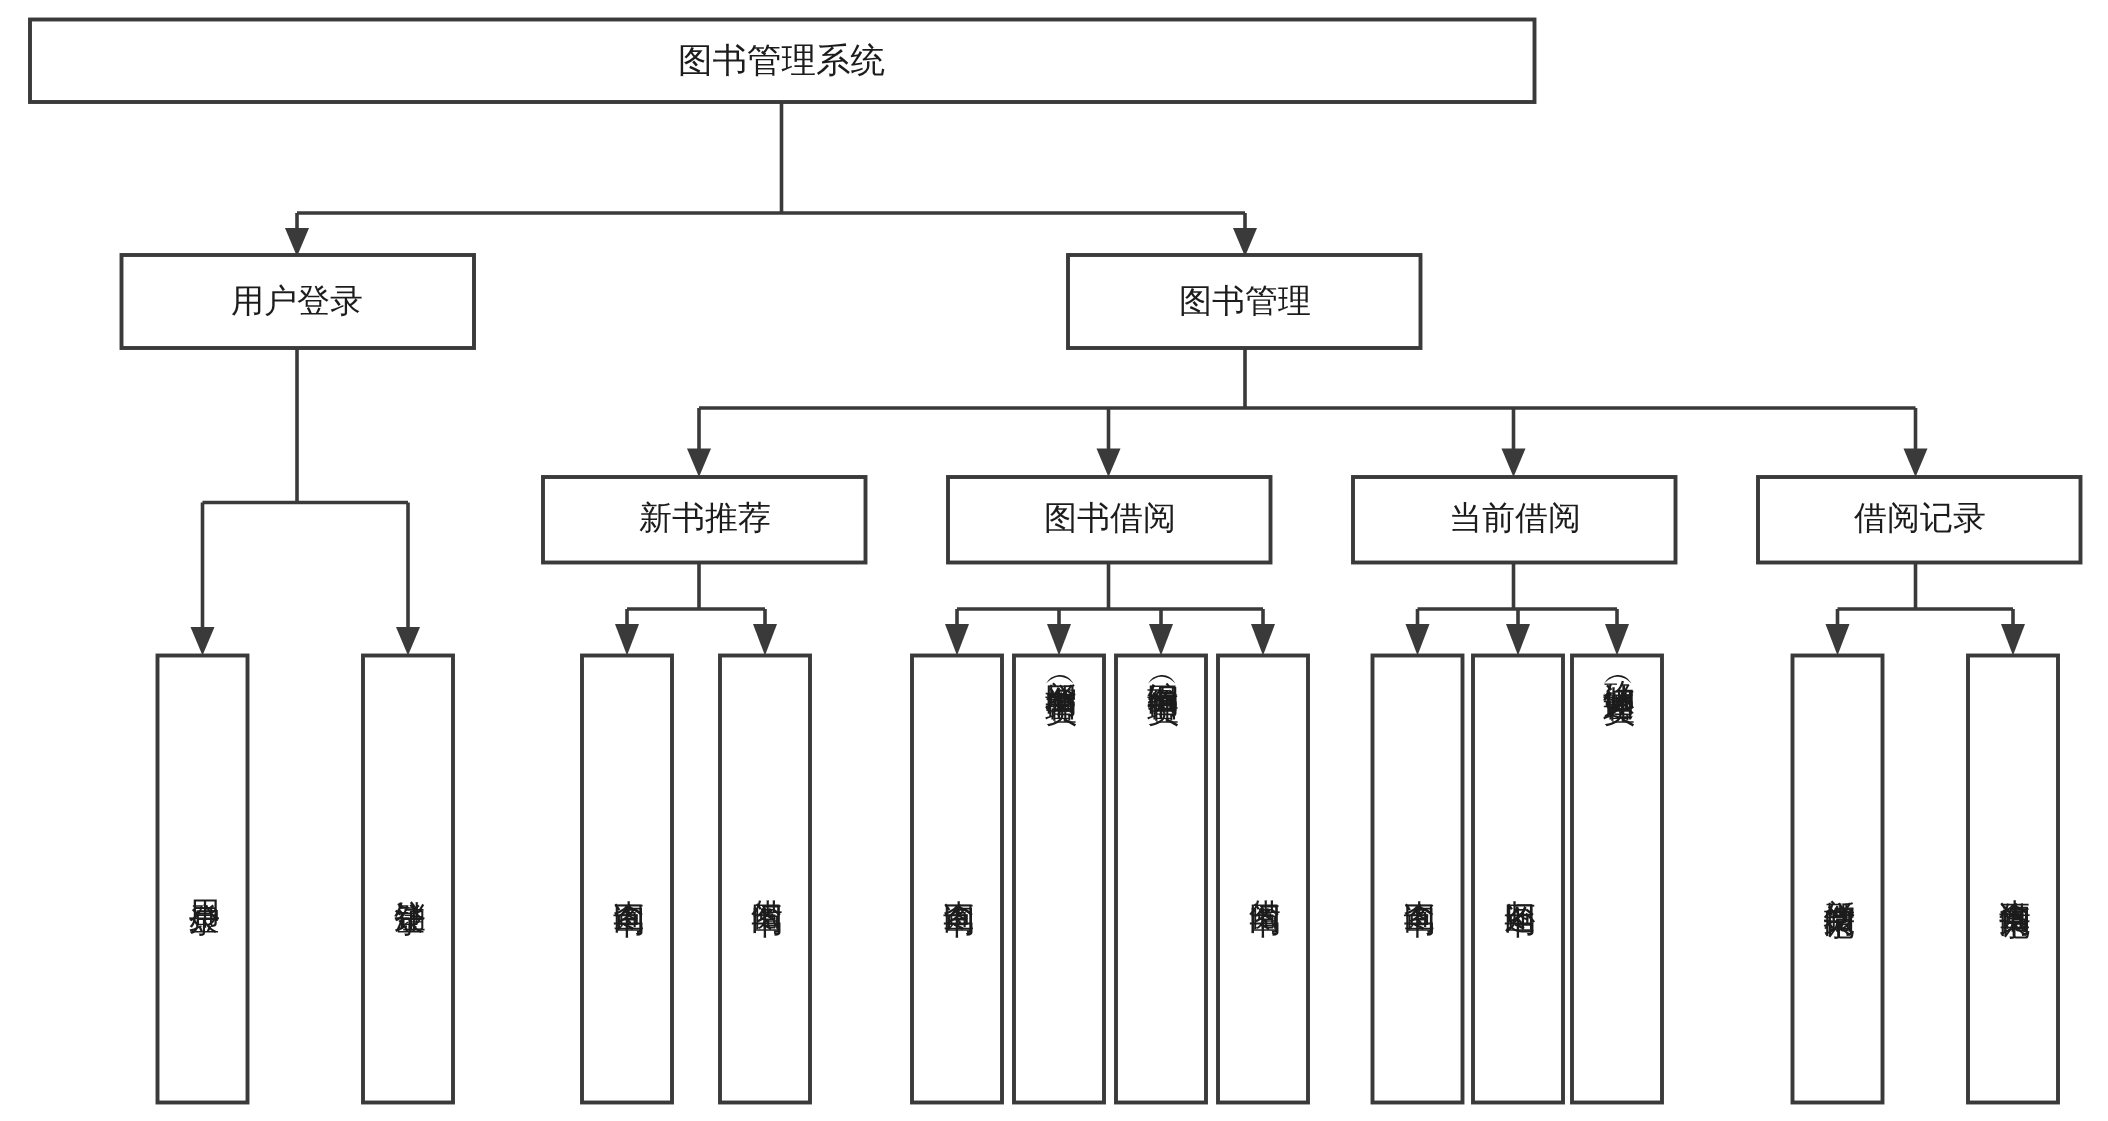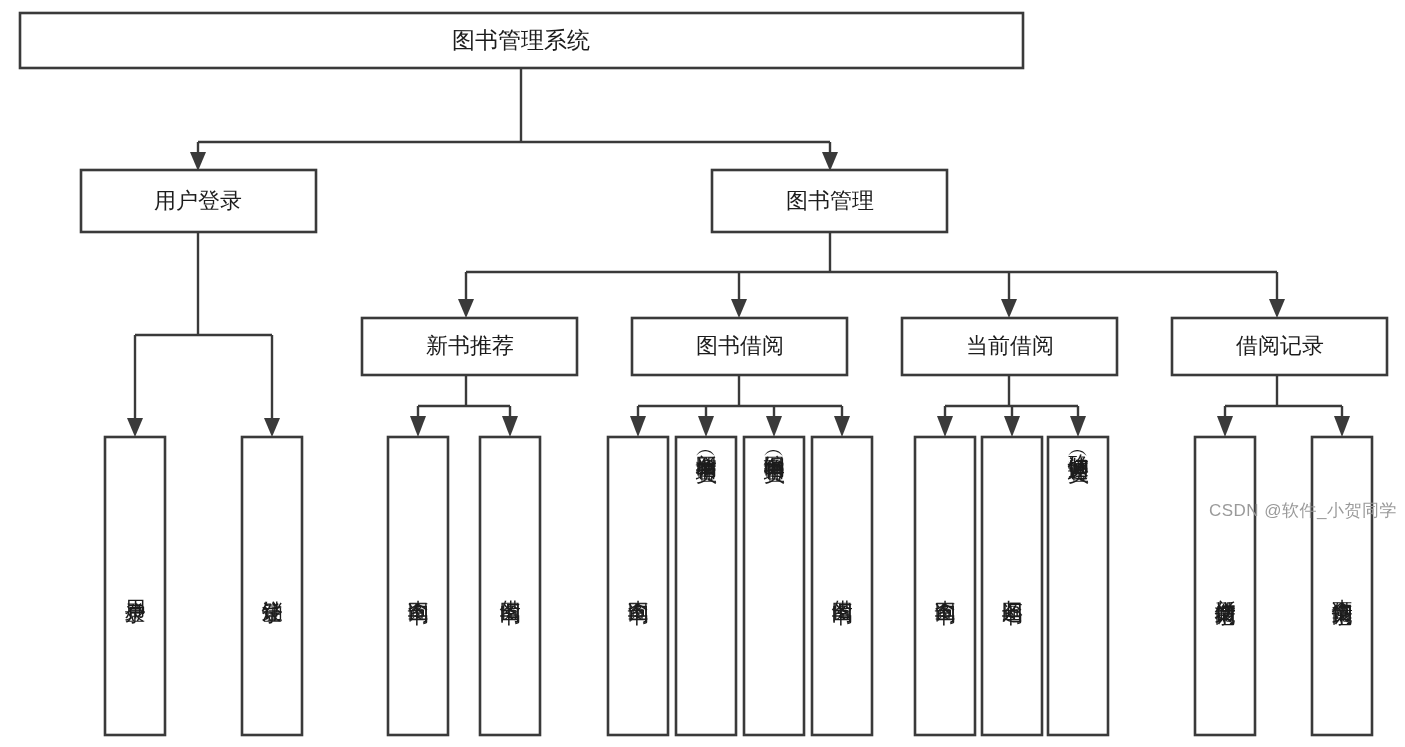--- a/index.html
+++ b/index.html
@@ -255,15 +255,14 @@
     <span class="vlabel-text">确认归还（管理员）</span>
   </div>
 
   <div class="vlabel-wrap" style="left:1195px; top:437px; width:60px; height:298px;">
     <span class="vlabel-text">新增借阅记录</span>
   </div>
   <div class="vlabel-wrap" style="left:1312px; top:437px; width:60px; height:298px;">
     <span class="vlabel-text">查询借阅记录</span>
   </div>
 
-  <div class="watermark">CSDN @软件_小贺同学</div>
 
 </div>
 
 </body></html>

